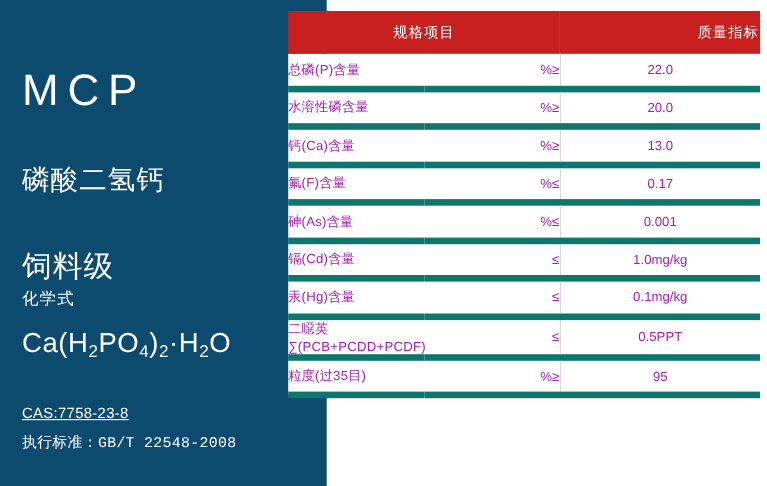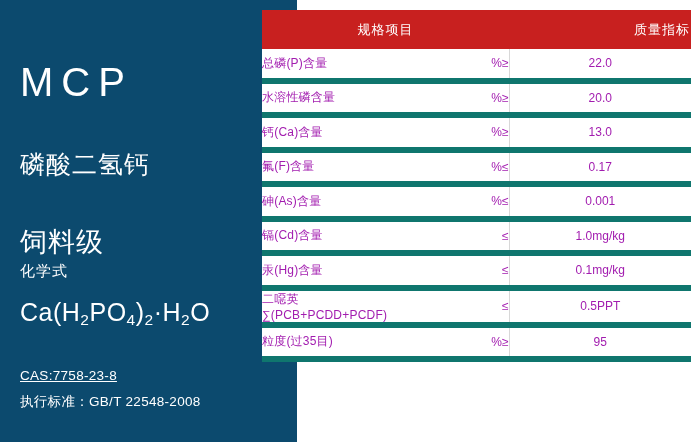--- a/index.html
+++ b/index.html
@@ -86,20 +86,21 @@
     font-size: 13.5px;
     letter-spacing: 0.3px;
     text-decoration: underline;
   }
   .standard {
     position: absolute;
     left: 20px;
     top: 393px;
     font-size: 13.5px;
     letter-spacing: 0.3px;
+    font-family: Liberation Mono, monospace;
   }
   
   .table-wrap {
     position: absolute;
     left: 262px;
     top: 10px;
     width: 425px;
   }
   table.spec {
     border-collapse: collapse;

